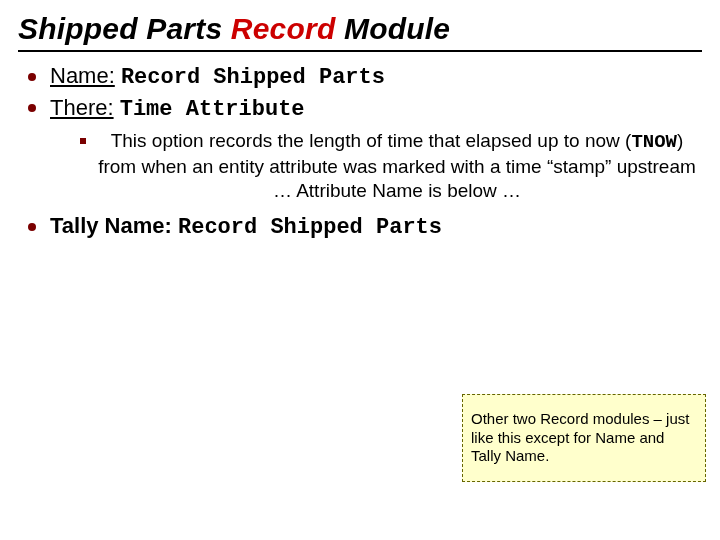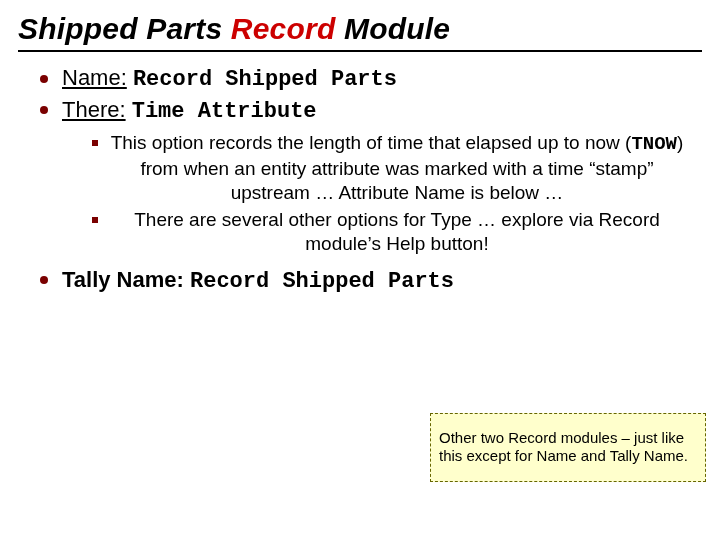--- a/index.html
+++ b/index.html
@@ -27,21 +27,21 @@
     margin: 2px 0 4px 0;
   }
   .title .red { color: #cc0000; font-style: italic; margin-top: 27px; }
   .rule {
     border: 0;
     border-top: 2px solid #000;
     margin: 2px 0 10px 0;
   }
   ul.top {
     list-style: none;
-    margin: 12px;
+    margin: 0;
     padding: 0 6px 0 6px;
   }
   ul.top > li {
     position: relative;
     padding-left: 26px;
     margin: 0 0 2px 0;
     font-size: 22px;
     line-height: 1.25;
   }
   ul.top > li::before {
@@ -82,21 +82,21 @@
     height: 6px;
     background: #7a0000;
   }
   .with-note {
     position: relative;
   }
   .note-box {
     position: absolute;
     right: 14px;
     bottom: 58px;
-    width: 276px;
+    width: 244px;
     box-sizing: border-box;
     padding: 15px 8px;
     background: #ffffcc;
     border: 1px dashed #666600;
     font-size: 15px;
     line-height: 1.25;
     color: #000;
   }
   .sub .short { padding-right: 260px; }
 </style>
@@ -118,21 +118,20 @@
     </li>
 
     <li>
       <span class="ul label">There:</span>
       <span class="mono">Time Attribute</span>
 
       <ul class="sub">
         <li>
           <span>This option records the length of time that elapsed up to now (</span><span class="mono">TNOW</span><span>) from when an entity attribute was marked with a time “stamp” upstream … Attribute Name is below …</span>
         </li>
-        <li>There are several other options for Type … explore via Record module’s Help button!</li>
       </ul>
     </li>
 
 
     <li class="with-note">
       <span class="nonmono-bold">Tally Name:</span>
       <span class="mono">Record Shipped Parts</span>
 
     </li>
 

